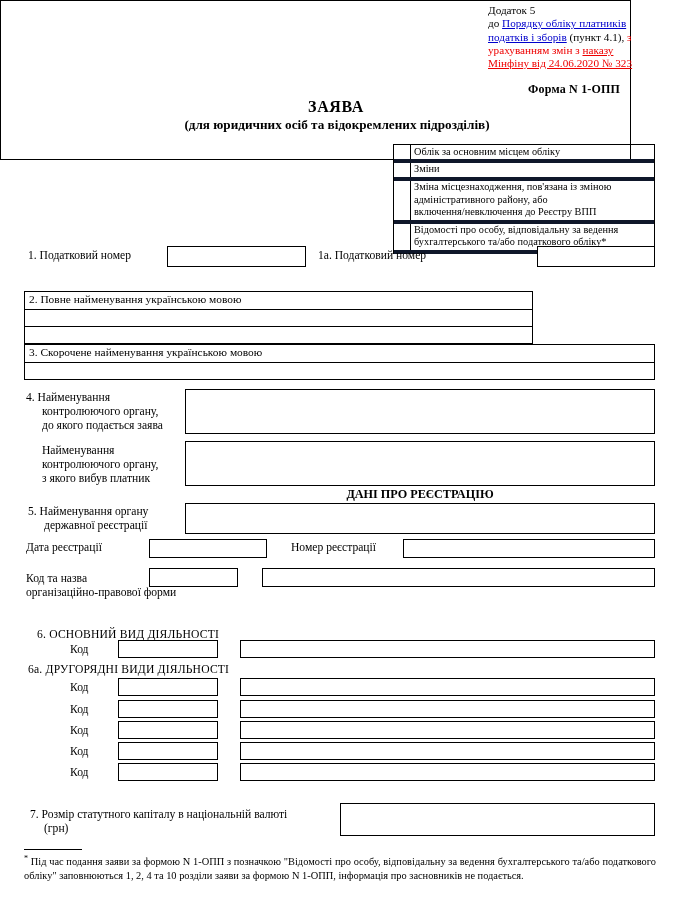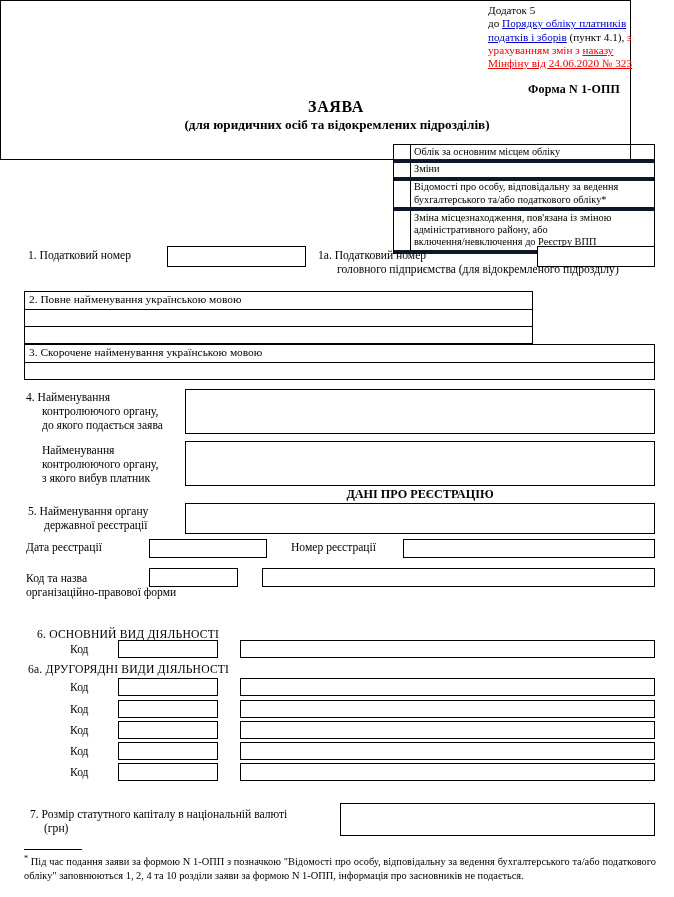--- a/index.html
+++ b/index.html
@@ -179,36 +179,35 @@
     <div class="p-row">
       <div class="p-check"></div>
       <div class="p-label">Облік за основним місцем обліку</div>
     </div>
     <div class="p-row">
       <div class="p-check"></div>
       <div class="p-label">Зміни</div>
     </div>
     <div class="p-row">
       <div class="p-check"></div>
-      <div class="p-label" style="white-space:pre-line;">Відомості про особу, відповідальну за ведення
-бухгалтерського та/або податкового обліку*</div>
-    </div>
-    <div class="p-row">
-      <div class="p-check"></div>
       <div class="p-label" style="white-space:pre-line;">Зміна місцезнаходження, пов'язана із зміною
 адміністративного району, або
 включення/невключення до Реєстру ВПП</div>
     </div>
+    <div class="p-row">
+      <div class="p-check"></div>
+      <div class="p-label" style="white-space:pre-line;">Відомості про особу, відповідальну за ведення
+бухгалтерського та/або податкового обліку*</div>
+    </div>
   </div>
 
   <div class="abs lbl" style="left:28px; top:249px;">1. Податковий номер</div>
   <div class="box" style="left:167px; top:246px; width:139px; height:21px;"></div>
 
   <div class="abs lbl" style="left:318px; top:249px;">1а. Податковий номер</div>
-  <div class="abs lbl" style="left:337px; top:263px;">головного підприємства (для відокремленого підрозділу)</div>
   <div class="box" style="left:537px; top:246px; width:118px; height:21px;"></div>
 
   <div class="stack" style="left:24px; top:291px; width:509px;">
     <div class="srow" style="height:18px;">2. Повне найменування українською мовою</div>
     <div class="srow" style="height:17px;"></div>
     <div class="srow" style="height:17px;"></div>
   </div>
 
   <div class="stack" style="left:24px; top:344px; width:631px;">
     <div class="srow" style="height:18px;">3. Скорочене найменування українською мовою</div>

